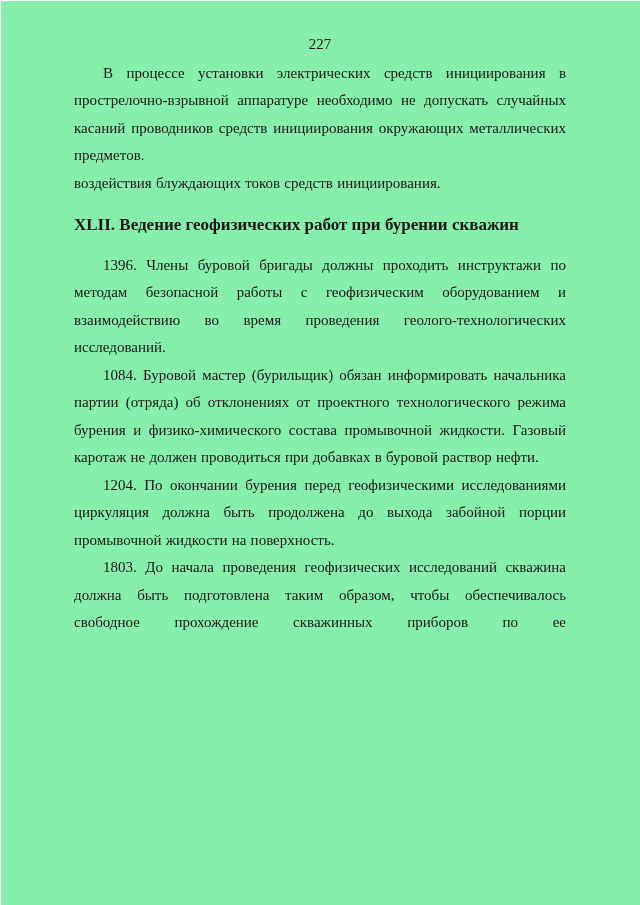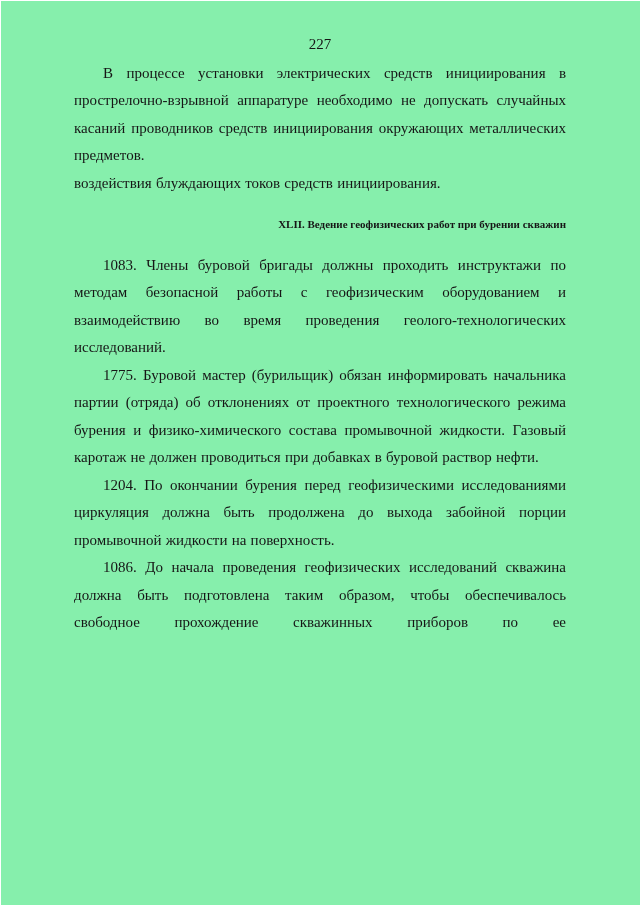--- a/index.html
+++ b/index.html
@@ -33,23 +33,23 @@
     word-spacing: 0.5px;
   }
   .para.no-indent {
     text-indent: 0;
   }
   .para.cut {
     
     text-align-last: justify;
   }
   .section-heading {
-    font-size: 11px;
+    font-size: 17px;
     font-weight: bold;
-    text-align: right;
+    text-align: left;
     text-indent: 0;
     line-height: 27.5px;
     margin: 14px 0 13px 0;
   }
 </style>
 </head>
 <body>
 
 <div class="page">
 
@@ -58,22 +58,22 @@
   <div>
 
     <p class="para">В процессе установки электрических средств инициирования в прострелочно-взрывной аппаратуре необходимо не допускать случайных касаний проводников средств инициирования окружающих металлических предметов.</p>
 
     <p class="para no-indent">воздействия блуждающих токов средств инициирования.</p>
 
     <h2 class="section-heading">XLII. Ведение геофизических работ при бурении скважин</h2>
 
 
 
-    <p class="para">1083. Члены буровой бригады должны проходить инструктажи по методам безопасной работы с геофизическим оборудованием и взаимодействию во время проведения геолого-технологических исследований.</p>
+    <p class="para">1396. Члены буровой бригады должны проходить инструктажи по методам безопасной работы с геофизическим оборудованием и взаимодействию во время проведения геолого-технологических исследований.</p>
 
-    <p class="para">1775. Буровой мастер (бурильщик) обязан информировать начальника партии (отряда) об отклонениях от проектного технологического режима бурения и физико-химического состава промывочной жидкости. Газовый каротаж не должен проводиться при добавках в буровой раствор нефти.</p>
+    <p class="para">1084. Буровой мастер (бурильщик) обязан информировать начальника партии (отряда) об отклонениях от проектного технологического режима бурения и физико-химического состава промывочной жидкости. Газовый каротаж не должен проводиться при добавках в буровой раствор нефти.</p>
 
     <p class="para">1204. По окончании бурения перед геофизическими исследованиями циркуляция должна быть продолжена до выхода забойной порции промывочной жидкости на поверхность.</p>
 
-    <p class="para cut">1086. До начала проведения геофизических исследований скважина должна быть подготовлена таким образом, чтобы обеспечивалось свободное прохождение скважинных приборов по ее</p>
+    <p class="para cut">1803. До начала проведения геофизических исследований скважина должна быть подготовлена таким образом, чтобы обеспечивалось свободное прохождение скважинных приборов по ее</p>
 
   </div>
 </div>
 
 </body></html>

